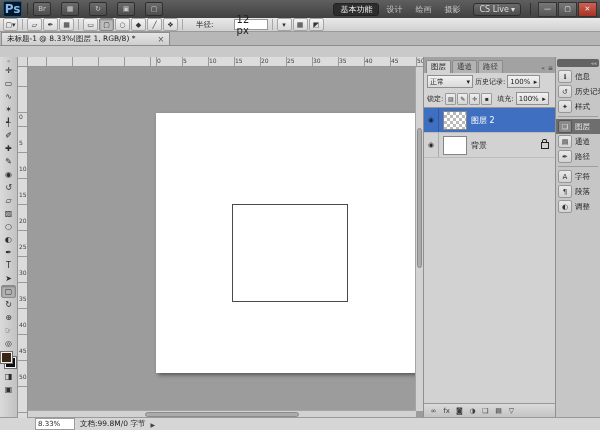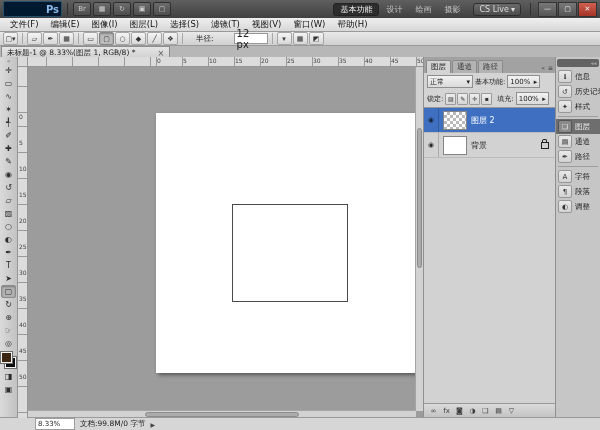--- a/index.html
+++ b/index.html
@@ -1,22 +1,22 @@
 <!DOCTYPE html>
 <html><head>
 <meta charset="utf-8">
 <style>
   html,body{margin:0;padding:0;width:600px;height:430px;overflow:hidden;
     font-family:"DejaVu Sans","Liberation Sans",sans-serif;font-size:9px;color:#222;}
   .app{position:relative;width:600px;height:430px;background:#c9c9c9;}
 
   
   .titlebar{height:18px;background:linear-gradient(#5f5f5f,#414141);display:flex;align-items:center;gap:3px;padding:0 3px;color:#ddd;}
-  .ps-logo{width:17px;height:14px;background:#00192e;color:#8ab8e8;font-weight:bold;font-size:10px;
-    display:flex;align-items:center;justify-content:center;border:1px solid #27506e;border-radius:2px;padding-left:40px;}
+  .ps-logo{width:17px;height:14px;background:#00192e;color:#8ab8e8;font-weight:bold;font-size:12px;
+    display:flex;align-items:center;justify-content:center;border:1px solid #27506e;border-radius:2px;}
   .app-icon{min-width:14px;height:12px;border:1px solid #2e2e2e;background:linear-gradient(#6b6b6b,#4d4d4d);
     color:#ccc;font-size:7px;display:flex;align-items:center;justify-content:center;border-radius:2px;padding:0 1px;}
   .tb-sep{width:1px;height:12px;background:#303030;margin:0 2px;}
   .workspaces{margin-left:auto;display:flex;gap:1px;align-items:center;}
   .workspace{padding:1px 6px;font-size:8px;color:#c8c8c8;border-radius:3px;}
   .workspace.active{background:#2d2d2d;border:1px solid #232323;color:#eee;padding:0 6px;}
   .cslive{display:flex;align-items:center;gap:2px;padding:1px 5px;margin:0 4px;font-size:8px;color:#ddd;
     background:linear-gradient(#6b6b6b,#4d4d4d);border:1px solid #2e2e2e;border-radius:3px;}
   .win-controls{display:flex;gap:1px;margin-left:2px;}
   .win-btn{width:17px;height:13px;background:linear-gradient(#787878,#555);border:1px solid #333;color:#eee;
@@ -126,21 +126,21 @@
   .status-arrow{font-size:6px;color:#444;}
 </style>
 </head>
 <body>
 
 <div class="app">
 
   <div class="titlebar">
     <span class="ps-logo">Ps</span>
     <span class="tb-sep"></span>
-    <span id="app-icons" style="display:flex;gap:2px;">
+    <span id="app-icons" style="display:flex;gap:10px;">
         <span class="app-icon">Br</span>
         <span class="app-icon">▦</span>
         <span class="app-icon">↻</span>
         <span class="app-icon">▣</span>
         <span class="app-icon">▢</span>
       </span>
     <div class="workspaces" id="workspaces">
         <span class="workspace active">基本功能</span>
         <span class="workspace">设计</span>
         <span class="workspace">绘画</span>
@@ -151,31 +151,20 @@
       <span>▾</span>
     </span>
     <span class="tb-sep"></span>
     <div class="win-controls" id="win-controls">
         <span class="win-btn">—</span>
         <span class="win-btn">▢</span>
         <span class="win-btn close">✕</span>
       </div>
   </div>
 
-  <div class="menubar" id="menubar">
-      <span class="menu-item">文件(F)</span>
-      <span class="menu-item">编辑(E)</span>
-      <span class="menu-item">图像(I)</span>
-      <span class="menu-item">图层(L)</span>
-      <span class="menu-item">选择(S)</span>
-      <span class="menu-item">滤镜(T)</span>
-      <span class="menu-item">视图(V)</span>
-      <span class="menu-item">窗口(W)</span>
-      <span class="menu-item">帮助(H)</span>
-    </div>
 
   <div class="optionsbar">
     <span class="opt-icon">
       <span>▢</span>
       <span>▾</span>
     </span>
     <span class="opt-sep"></span>
     <span class="opt-group" id="opt-icons1">
         <span class="opt-icon">▱</span>
         <span class="opt-icon">✒</span>
@@ -295,21 +284,21 @@
         <span class="right-icons">
           <span>«</span>
           <span>≡</span>
         </span>
       </div>
       <div class="blend-row">
         <span class="blend-select">
           <span>正常</span>
           <span>▾</span>
         </span>
-        <span>基本功能:</span>
+        <span>历史记录:</span>
         <span class="value-box">
           <span>100%</span>
           <span>▸</span>
         </span>
       </div>
       <div class="lock-row">
         <span>锁定:</span>
         <span id="lock-icons" style="display:flex;gap:1px;">
             <span class="mini-icon">▨</span>
             <span class="mini-icon">✎</span>

